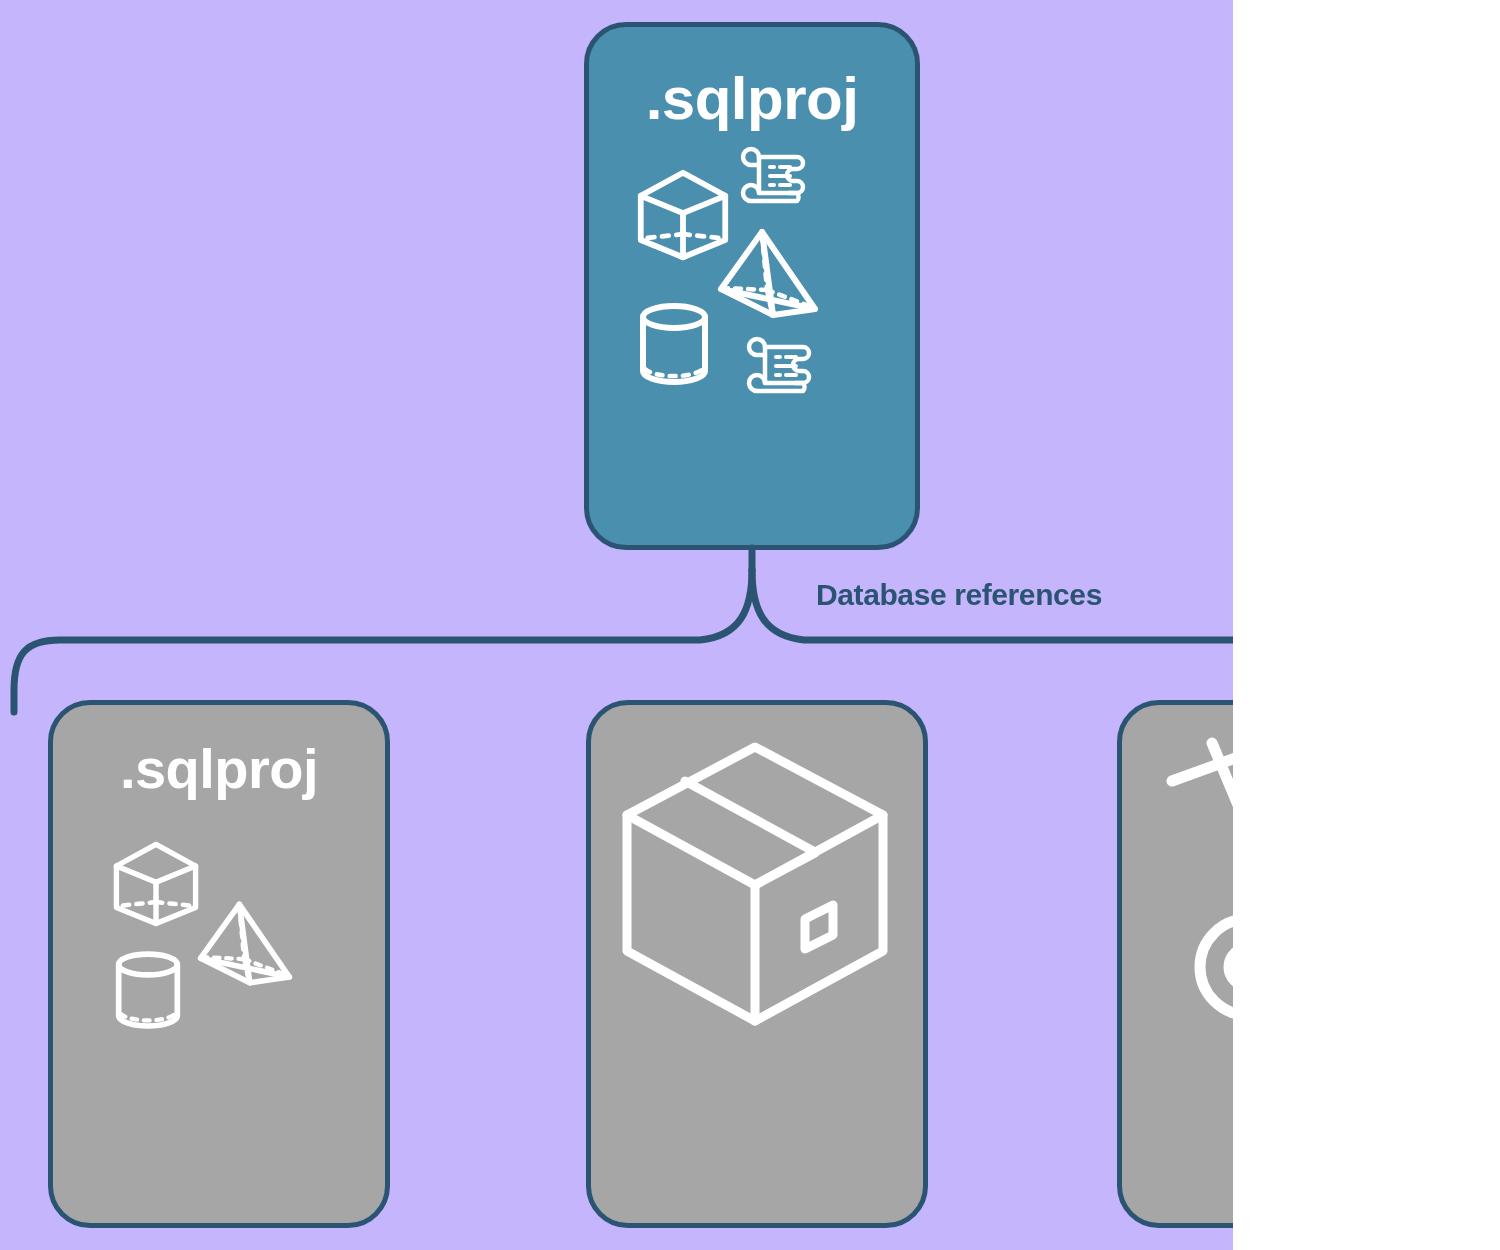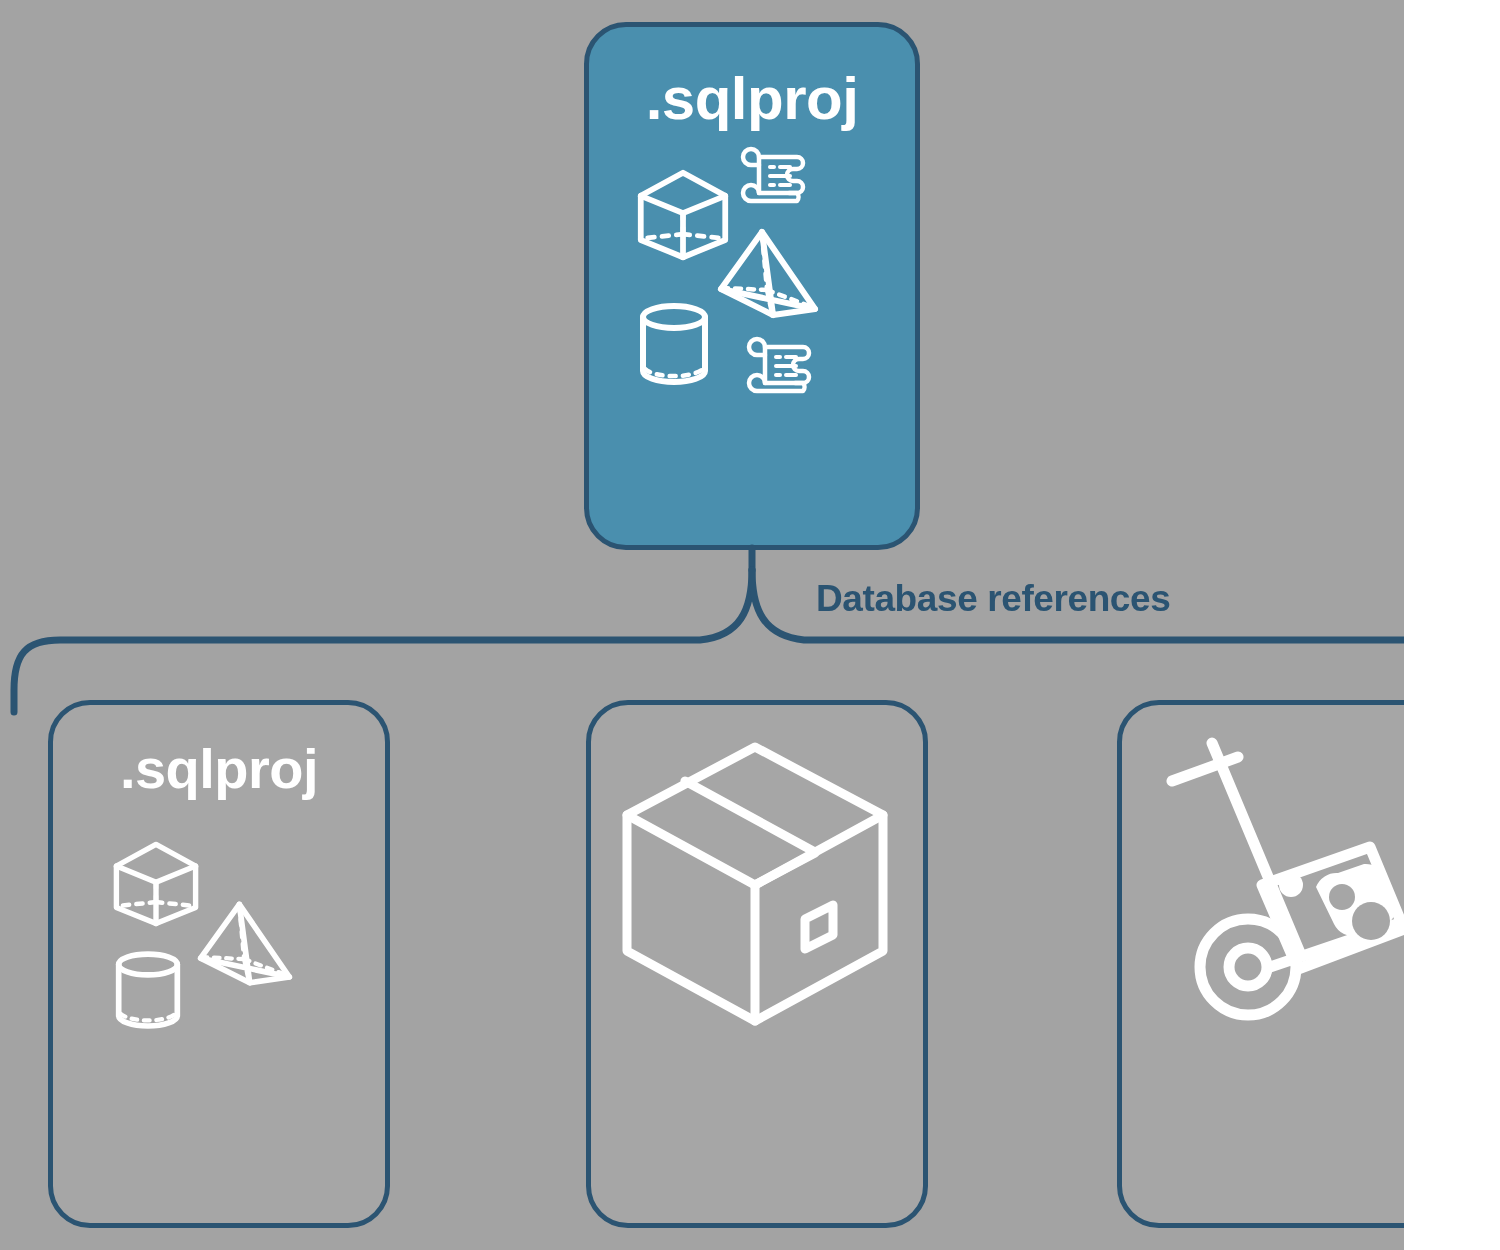--- a/index.html
+++ b/index.html
@@ -6,23 +6,23 @@
   html, body {
     margin: 0;
     padding: 0;
     background: #ffffff;
   }
   body {
     font-family: "Liberation Sans", sans-serif;
   }
   #diagram-root {
     position: relative;
-    width: 1404px;
+    width: 1233px;
     height: 1250px;
-    background: #a3a3a3;
+    background: #c4b5fd;
     overflow: hidden;
   }
 
   
   .card {
     position: absolute;
     box-sizing: border-box;
     border: 5px solid #2b5472;
     border-radius: 42px;
     display: flex;
@@ -94,21 +94,21 @@
     width: 1500px;
     height: 190px;
     pointer-events: none;
   }
 
   
   #connector-label {
     position: absolute;
     left: 816px;
     top: 578px;
-    font-size: 37px;
+    font-size: 30px;
     font-weight: bold;
     color: #2b5472;
     letter-spacing: -0.4px;
     white-space: nowrap;
     user-select: none;
   }
 </style>
 </head>
 <body>
 

